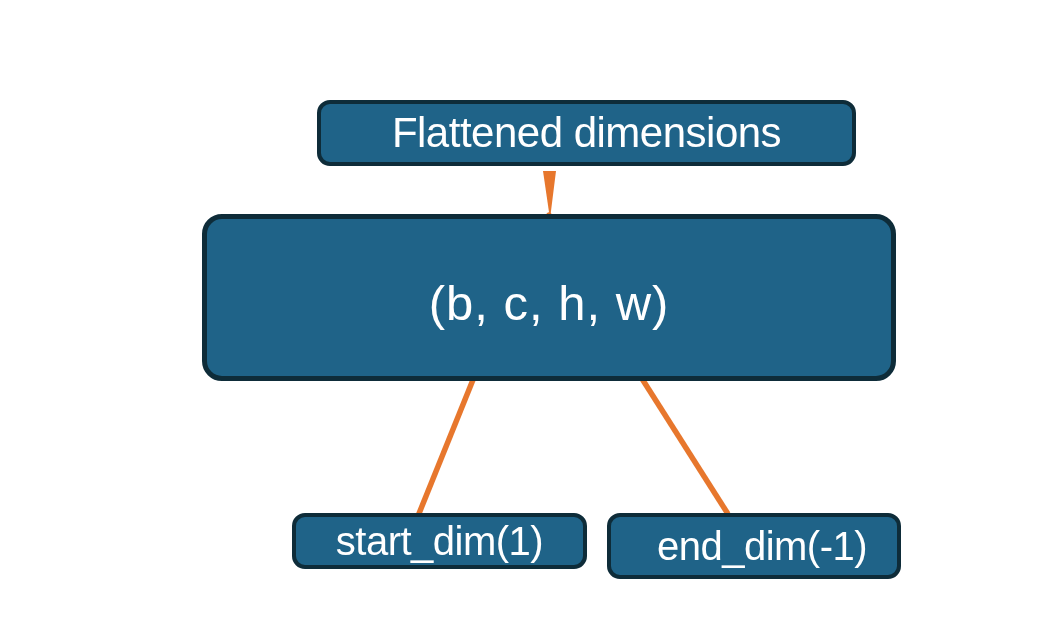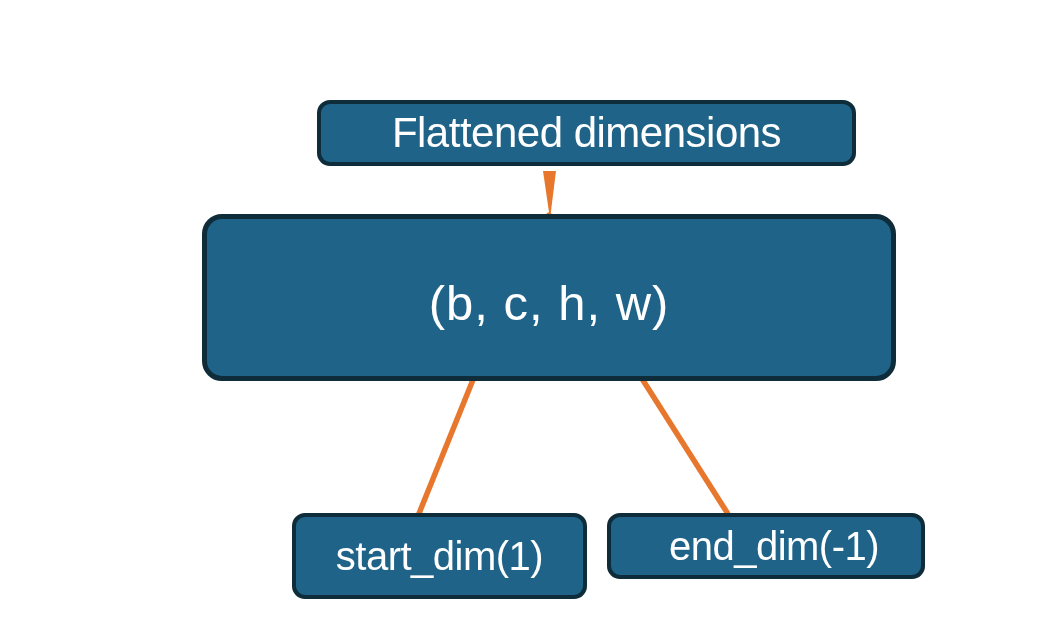--- a/index.html
+++ b/index.html
@@ -50,28 +50,28 @@
     left: 178px; top: 214px;
     width: 694px; height: 167px;
     border: 5px solid var(--box-border);
     border-radius: 20px;
     font-size: 49px;
     letter-spacing: 1px;
     padding-top: 10px;
   }
   .start-box {
     left: 268px; top: 513px;
-    width: 295px; height: 86px;
+    width: 295px; height: 56px;
     border-radius: 13px;
     font-size: 40px;
     letter-spacing: -0.5px;
   }
   .end-box {
     left: 583px; top: 513px;
-    width: 318px; height: 66px;
+    width: 294px; height: 66px;
     border-radius: 13px;
     font-size: 40px;
     letter-spacing: -0.5px;
     padding-left: 16px;
   }
   .stroke-orange {
     stroke: var(--connector);
     fill: none;
   }
   .fill-orange {

